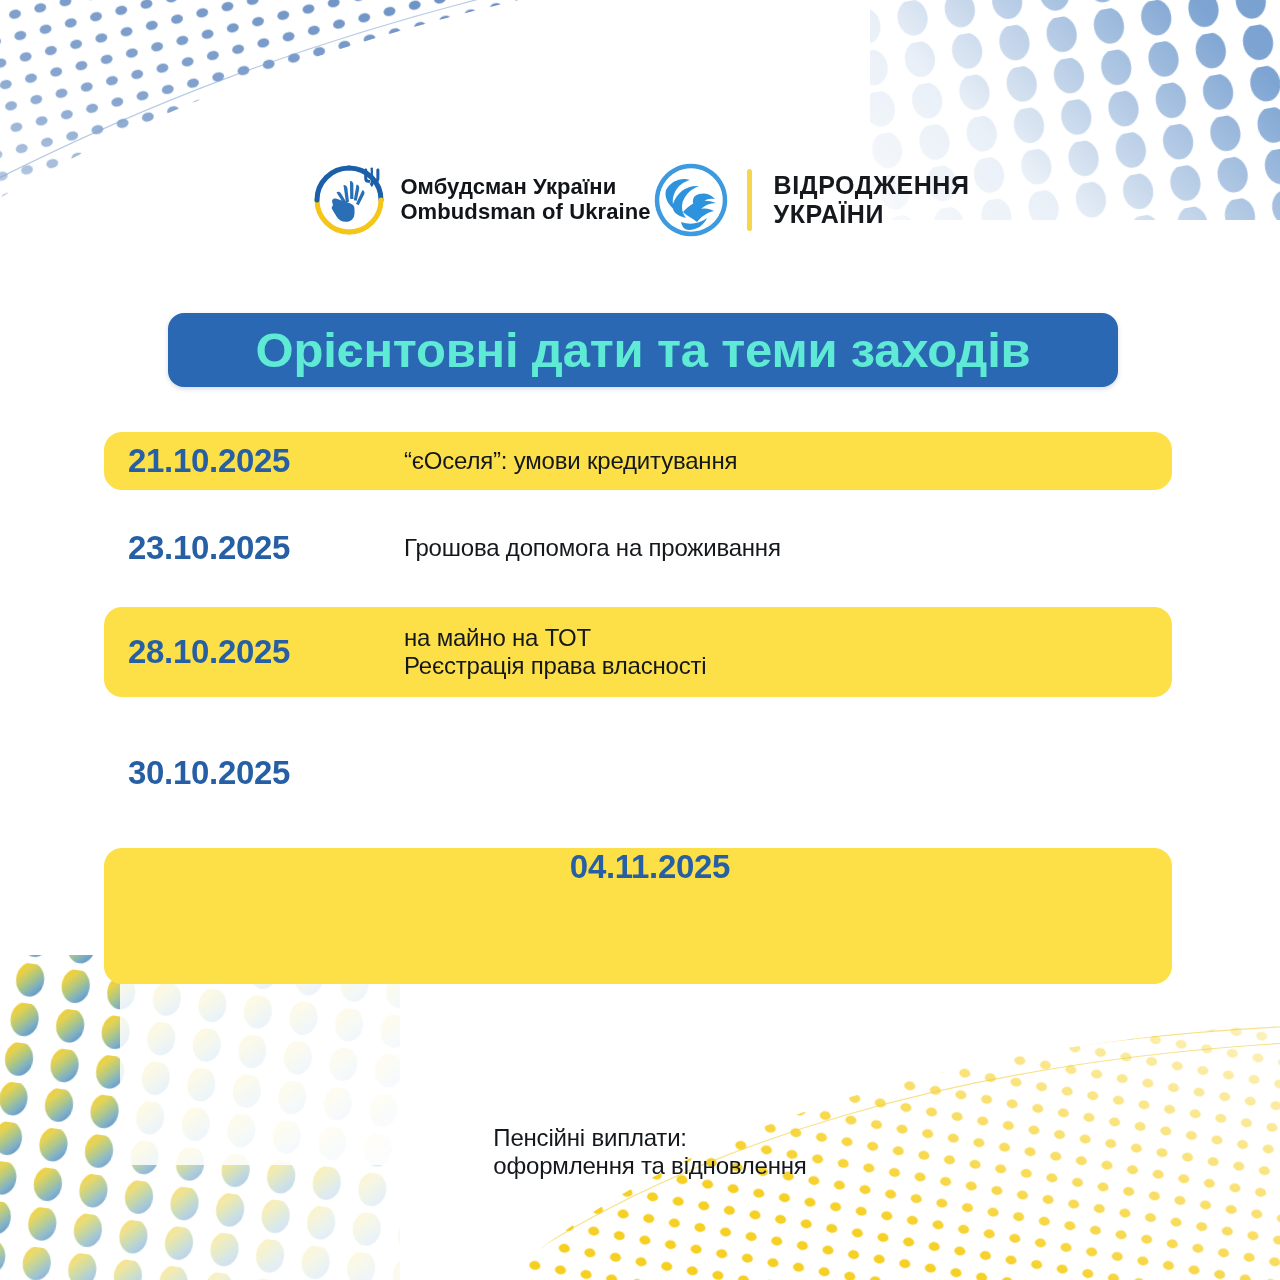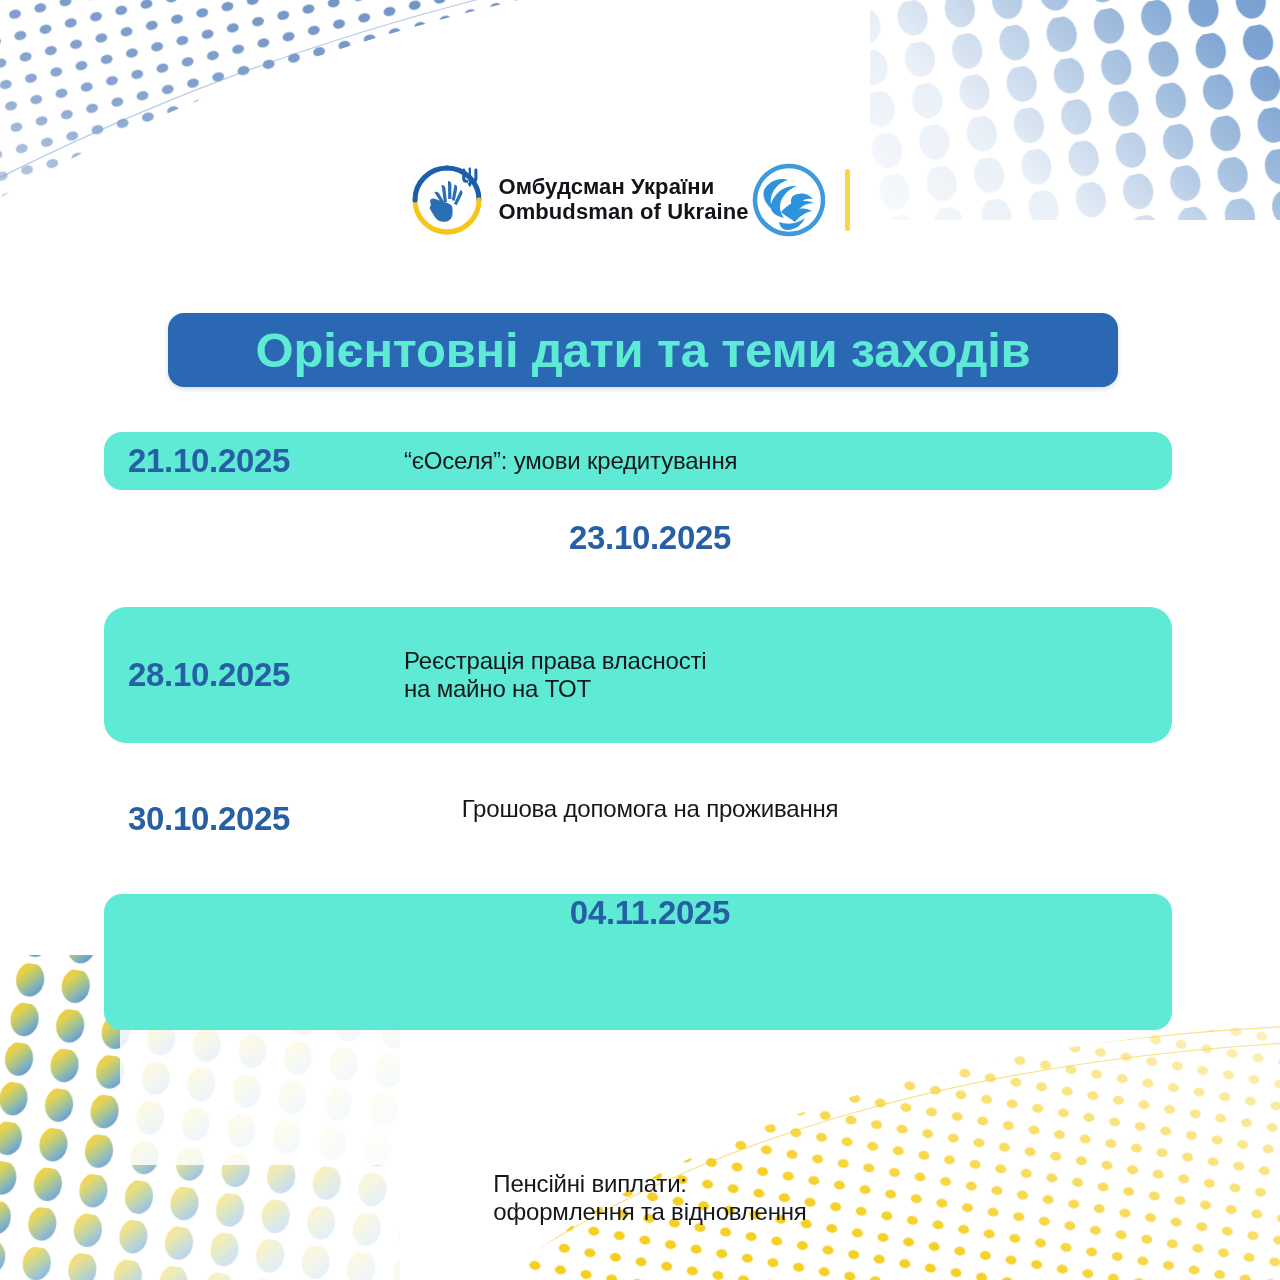--- a/index.html
+++ b/index.html
@@ -61,37 +61,37 @@
   
   .schedule{
     position:absolute;left:104px;top:432px;width:1068px;
   }
   .row{
     display:flex;align-items:center;
     border-radius:18px;
     box-sizing:border-box;
     padding:0 0 0 24px;
   }
-  .row.shaded{background:#5eead4;}
+  .row.shaded{background:#fde047;}
   .row.plain{background:transparent;}
   .row-date{
     flex:0 0 276px;
     color:#275fa5;font-size:33px;font-weight:800;letter-spacing:-.3px;
     white-space:nowrap;
   }
   .row-topic{
     flex:1 1 auto;
     color:#14181c;font-size:24px;font-weight:400;line-height:1.17;
     letter-spacing:-.2px;
   }
   .row-topic .ln{display:block;white-space:nowrap;}
 
   .r1{height:58px;}
-  .r2{height:58px;margin-top:29px;flex-direction:column;}
-  .r3{height:136px;margin-top:30px;border-radius:22px;}
+  .r2{height:58px;margin-top:29px;}
+  .r3{height:90px;margin-top:30px;}
   .r4{height:104px;margin-top:24px;}
   .r5{height:136px;margin-top:23px;flex-direction:column;}
 </style>
 </head>
 <body>
 
 <div class="page">
 
   <svg class="deco" id="deco-tl" viewBox="0 0 700 330" xmlns="http://www.w3.org/2000/svg">
     <defs>
@@ -226,20 +226,24 @@
         <path d="M40 6 a34 34 0 1 0 .001 0z" fill="none" stroke="#3d9ade" stroke-width="4.5"></path>
         <g fill="#2e93dd">
           <path d="M15 30 c5 -9 15 -13 24 -10 c-7 2 -12 6 -15 12 c-3 6 -3 12 0 18 c-7 -5 -11 -13 -9 -20z"></path>
           <path d="M22 44 c4 -12 14 -19 26 -18 c-8 3 -13 8 -16 15 c-2 6 -1 12 3 17 c-9 -2 -15 -7 -13 -14z"></path>
           <path d="M32 52 c9 -11 21 -14 33 -9 c-6 0 -11 2 -15 6 c5 -1 9 0 13 2 c-8 2 -13 6 -17 11 c-5 -4 -10 -6 -14 -10z"></path>
           <path d="M44 36 c7 -4 14 -3 20 3 c-5 -1 -9 0 -12 3 c-3 3 -6 4 -9 3 c-2 -3 -1 -7 1 -9z"></path>
           <path d="M30 62 c9 3 18 2 26 -4 c-3 7 -10 12 -18 12 c-4 0 -7 -3 -8 -8z"></path>
         </g>
       </svg>
       <div class="vid-divider"></div>
+      <div class="vid-text">
+        <div>ВІДРОДЖЕННЯ</div>
+        <div>УКРАЇНИ</div>
+      </div>
     </div>
 
   </div>
 
   <div class="banner">
     <span class="banner-text">Орієнтовні дати та теми заходів</span>
   </div>
 
   <div class="schedule">
 
@@ -253,22 +257,22 @@
     <div class="row plain r2">
       <div class="row-date">23.10.2025</div>
       <div class="row-topic">
         <span class="ln">Грошова допомога на проживання</span>
       </div>
     </div>
 
     <div class="row shaded r3">
       <div class="row-date">28.10.2025</div>
       <div class="row-topic">
+        <span class="ln">на майно на ТОТ</span>
         <span class="ln">Реєстрація права власності</span>
-        <span class="ln">на майно на ТОТ</span>
       </div>
     </div>
 
     <div class="row plain r4">
       <div class="row-date">30.10.2025</div>
     </div>
 
     <div class="row shaded r5">
       <div class="row-date">04.11.2025</div>
       <div class="row-topic">

